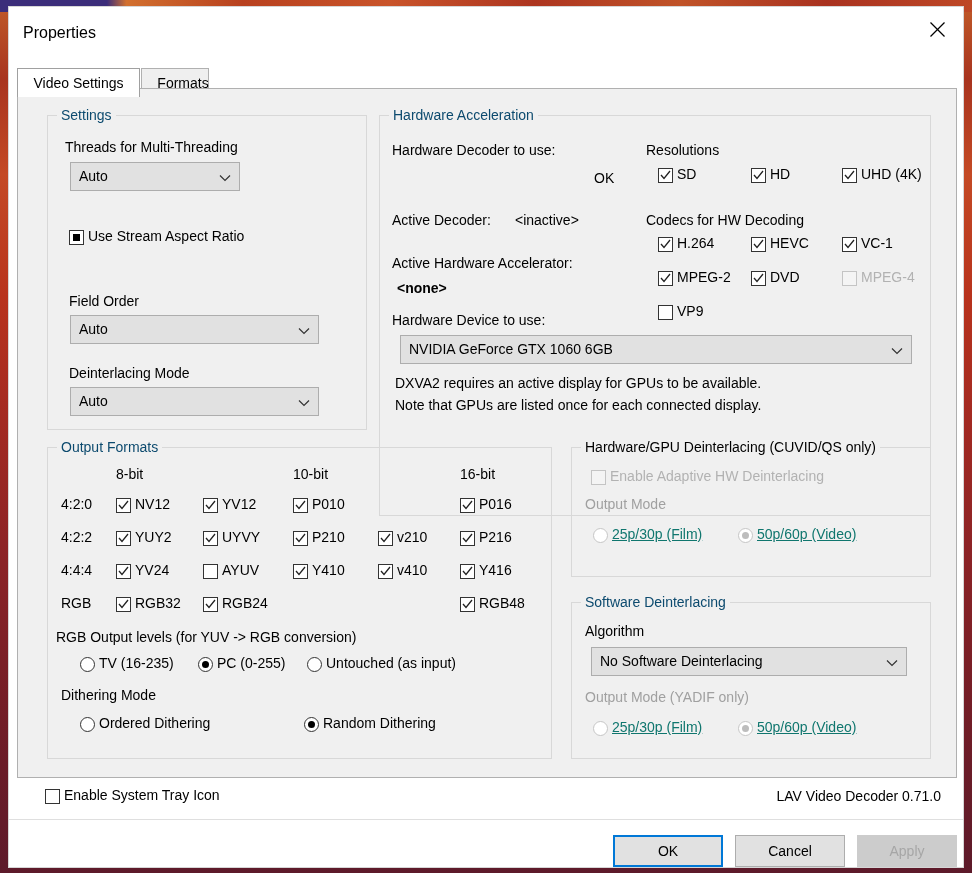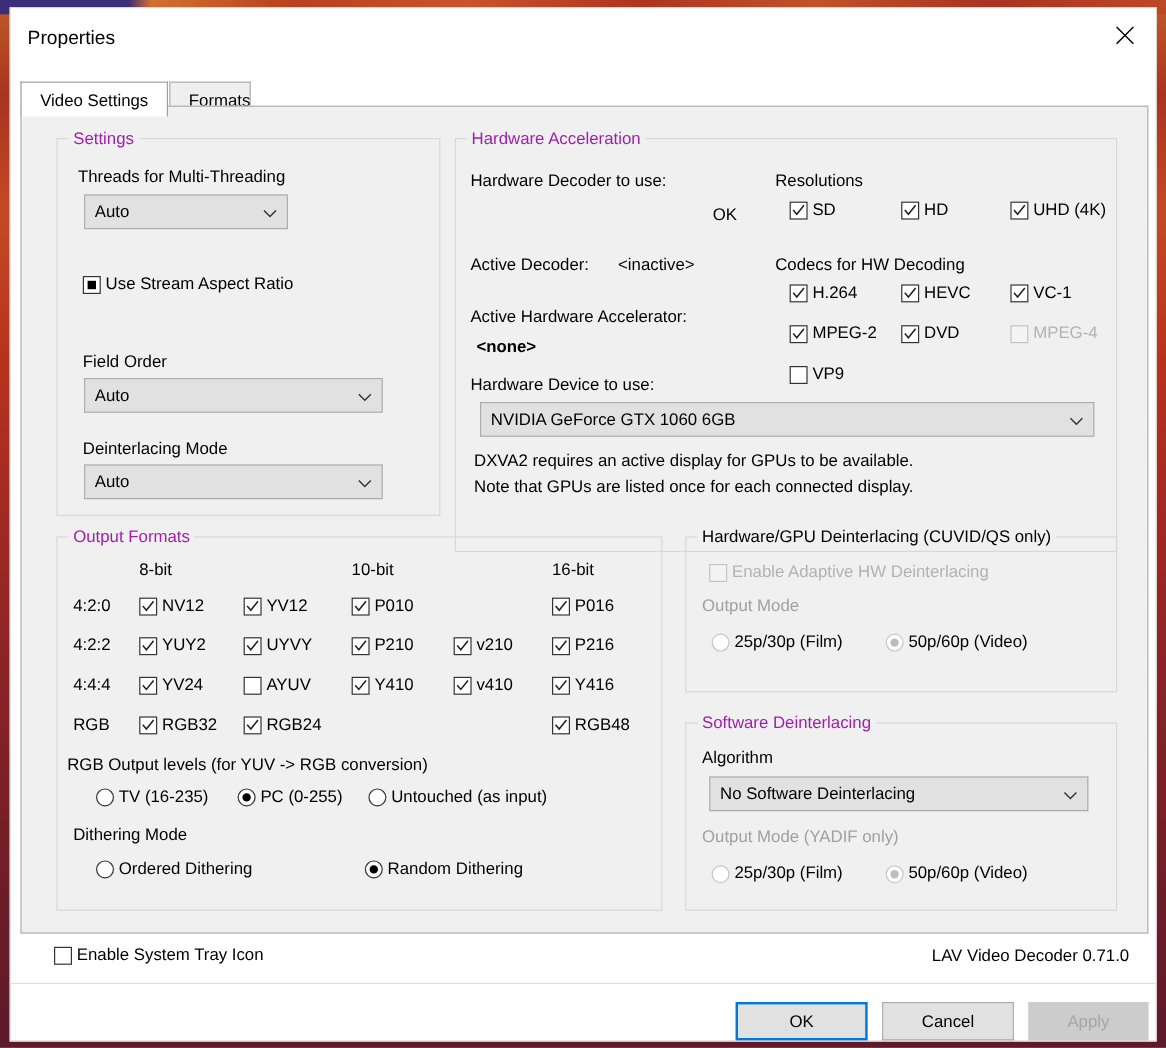--- a/index.html
+++ b/index.html
@@ -51,21 +51,21 @@
   #tabpage{
     position:absolute;left:8px;top:81px;width:940px;height:690px;
     background:#f0f0f0;border:1px solid #b0b0b0;box-sizing:border-box;
   }
   .group{
     position:absolute;border:1px solid #d8d8d8;box-sizing:border-box;
     background:transparent;
   }
   .group > .glabel{
     position:absolute;top:-9px;left:9px;background:#f0f0f0;
-    padding:0 4px;font-size:14px;color:#a21caf;white-space:nowrap;
+    padding:0 4px;font-size:14px;color:#0c4a6e;white-space:nowrap;
   }
   .group.dim > .glabel{color:#000;}
   .lbl{position:absolute;font-size:14px;color:#000;white-space:nowrap;}
   .lbl.dim{color:#a0a0a0;}
   
   .combo{
     position:absolute;box-sizing:border-box;height:29px;
     background:#e1e1e1;border:1px solid #adadad;
     font-size:14px;color:#000;
   }
@@ -92,21 +92,21 @@
     position:absolute;left:0;top:2px;width:15px;height:15px;box-sizing:border-box;
     border:1px solid #333;border-radius:50%;background:#fff;
   }
   .rb .dot.on:after{
     content:"";position:absolute;left:3px;top:3px;width:7px;height:7px;
     border-radius:50%;background:#000;
   }
   .rb .tx{position:absolute;left:19px;top:0;}
   .rb.dim .dot{border-color:#c6c6c6;}
   .rb.dim .dot.on:after{background:#bdbdbd;}
-  .rb.dim .tx{color:#000000;}
+  .rb.dim .tx{color:#0f766e;text-decoration:underline;}
   
   #footer-sep{
     position:absolute;left:0;top:812px;width:954px;height:1px;background:#dfdfdf;
   }
   #tray-cb{position:absolute;left:36px;top:780px;}
   #version-lbl{position:absolute;right:22px;top:781px;font-size:14px;color:#000;}
   .btn{
     position:absolute;height:32px;box-sizing:border-box;
     background:#e1e1e1;border:1px solid #adadad;
     font-size:14px;color:#000;display:flex;align-items:center;justify-content:center;
@@ -178,21 +178,21 @@
       <div class="combo" style="left:22px;top:271px;width:249px;">
         <span class="ctext">Auto</span>
         <span class="carrow">
           <svg width="12" height="8" viewBox="0 0 12 8">
               <path d="M1 1.5 L6 6.5 L11 1.5" fill="none" stroke="#333" stroke-width="1.2"></path>
             </svg>
         </span>
       </div>
     </div>
 
-    <div class="group" style="left:361px;top:26px;width:552px;height:345px;">
+    <div class="group" style="left:361px;top:26px;width:552px;height:401px;">
       <span class="glabel">Hardware Acceleration</span>
 
       <span class="lbl" style="left:12px;top:26px;">Hardware Decoder to use:</span>
       <span class="lbl" style="left:214px;top:54px;">OK</span>
 
       <span class="lbl" style="left:12px;top:96px;">Active Decoder:</span>
       <span class="lbl" style="left:135px;top:96px;">&lt;inactive&gt;</span>
 
       <span class="lbl" style="left:12px;top:139px;">Active Hardware Accelerator:</span>
       <span class="lbl" style="left:17px;top:164px;font-weight:bold;">&lt;none&gt;</span>

